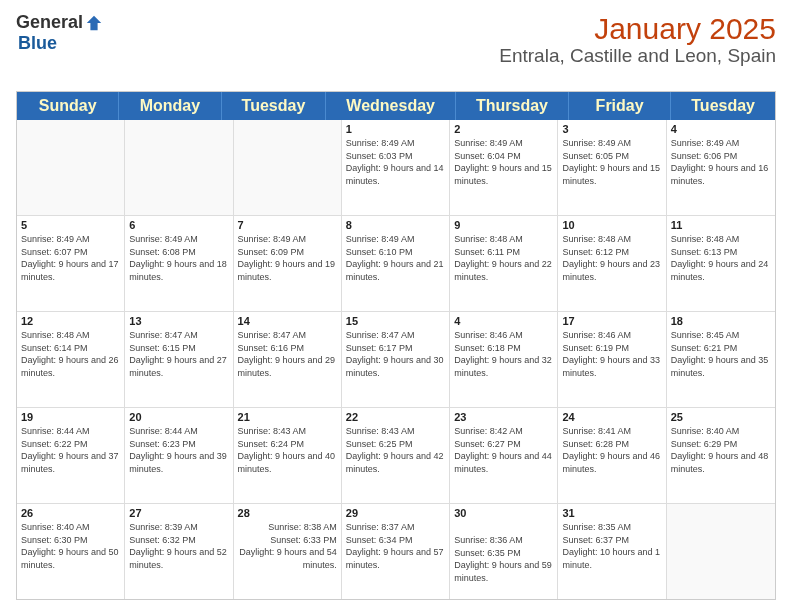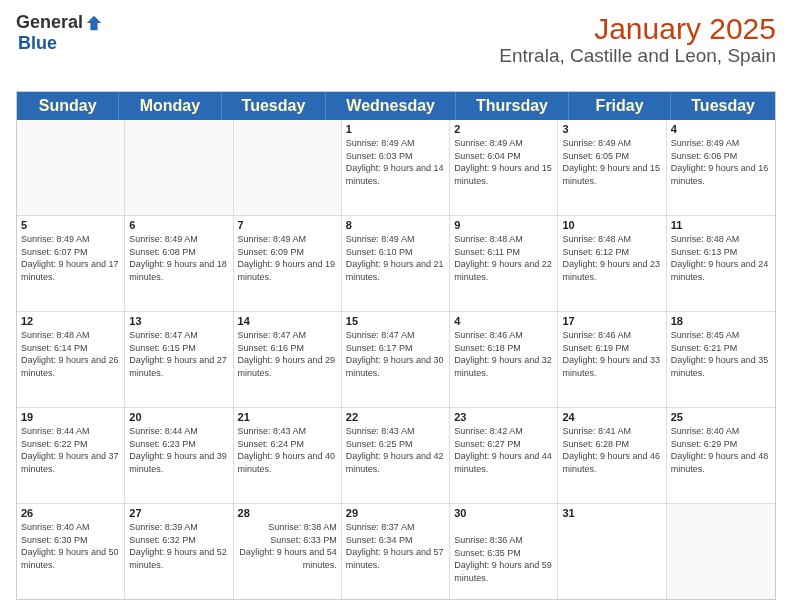--- a/index.html
+++ b/index.html
@@ -344,18 +344,21 @@
 Daylight: 9 hours and 57 minutes.</div>
           </div>
           <div class="cal-cell">
             <div class="day-number">30</div>
             <div class="day-info" style="white-space: pre-line; margin-top: 15px;">Sunrise: 8:36 AM
 Sunset: 6:35 PM
 Daylight: 9 hours and 59 minutes.</div>
           </div>
           <div class="cal-cell">
             <div class="day-number">31</div>
+            <div class="day-info" style="white-space: pre-line;">Sunrise: 8:35 AM
+Sunset: 6:37 PM
+Daylight: 10 hours and 1 minute.</div>
           </div>
           <div class="cal-cell empty"></div>
         </div>
       </div>
   </div>
 </div>
 
 </body></html>

